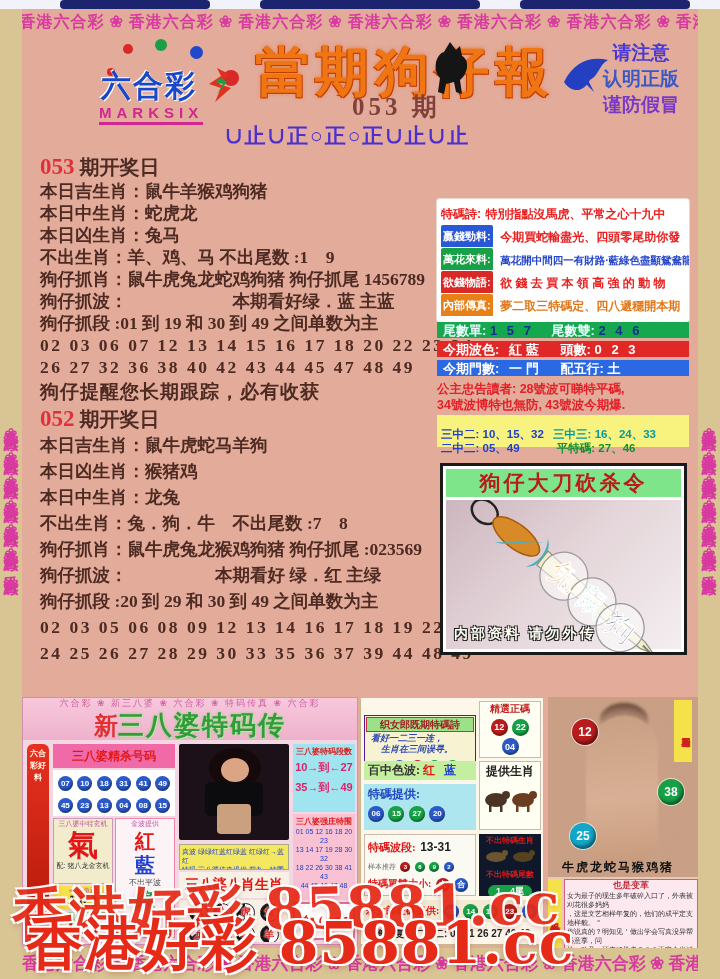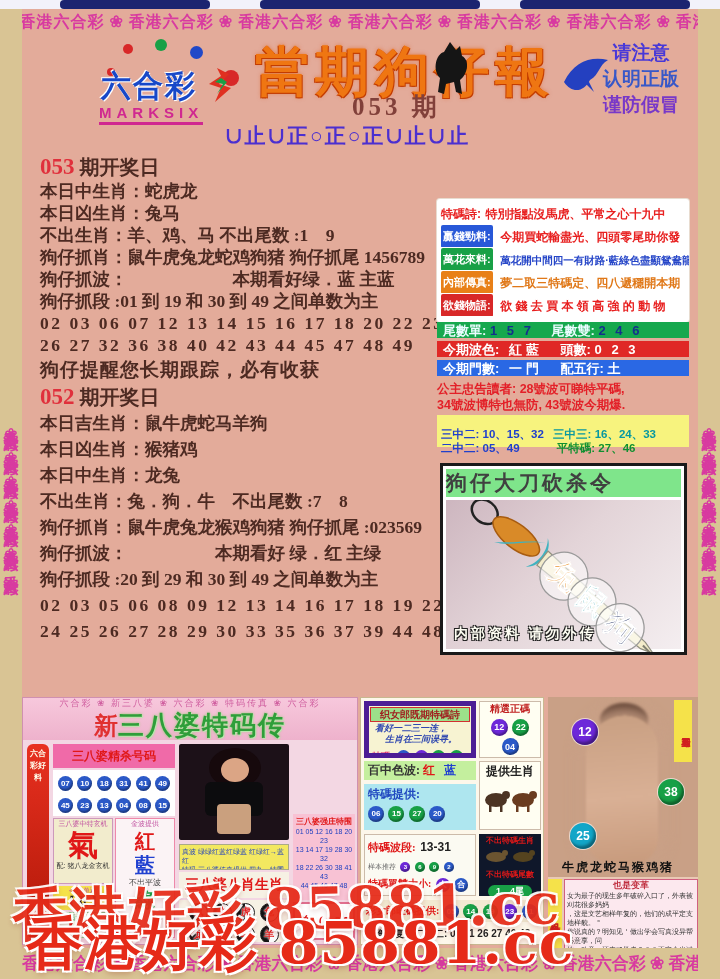--- a/index.html
+++ b/index.html
@@ -42,39 +42,39 @@
   .tipRow{height:23px;line-height:23px;white-space:nowrap;padding-left:4px;font-weight:bold;overflow:hidden}
   .chip{display:inline-block;color:#fff;font-size:11px;padding:0 2px;border-radius:2px;margin-right:3px;vertical-align:1px}
   .tipTxt{font-size:12px;letter-spacing:0px}
   .statRow{left:437px;width:252px;height:16px;line-height:17px;font:bold 13px "Liberation Sans",sans-serif;
            white-space:nowrap;padding-left:6px;box-sizing:border-box}
   .advice{left:437px;width:258px;height:16px;line-height:16px;color:#e32028;font:bold 12.5px "Liberation Sans",sans-serif;white-space:nowrap}
   .comboBox{left:437px;top:415px;width:252px;height:32px;background:#f7f37e;font:bold 11.5px "Liberation Sans",sans-serif;
             padding:12px 4px;box-sizing:border-box;line-height:14px;white-space:nowrap}
   
   .knife{left:440px;top:463px;width:247px;height:192px;background:#fff;border:3px solid #1a1a1a;box-sizing:border-box;z-index:2}
-  .knifeHd{height:28px;margin:3px;background:#7fe58b;color:#404040;text-align:left;
+  .knifeHd{height:28px;margin:3px;background:#7fe58b;color:#b91c1c;text-align:center;
            font:bold 21px "Liberation Serif",serif;line-height:28px;letter-spacing:3px}
   .knifeBody{position:absolute;left:3px;right:3px;top:34px;bottom:3px;
              background:linear-gradient(135deg,#cdb6bf 0%,#e3d4d8 45%,#f4eef0 100%)}
   .knifeFoot{position:absolute;left:8px;bottom:6px;color:#fdfdf2;font:bold 14px "Liberation Serif",serif;letter-spacing:3px;
              text-shadow:-1px -1px 0 #222,1px -1px 0 #222,-1px 1px 0 #222,1px 1px 0 #222}
   
   .panel{box-sizing:border-box}
   .pA{left:22px;top:697px;width:336px;height:248px;background:#f3d7e3;border:1px solid #d090b0}
   .pAhead{left:0;top:0;width:100%;height:42px;background:linear-gradient(180deg,#f7c8dc,#eeb2cc);
           text-align:center;overflow:hidden;white-space:nowrap}
   .pAtitle{font:bold 26px "Liberation Serif",serif;color:#2f9e3a;letter-spacing:2px;
            text-shadow:1px 1px 0 #bde6b0,0 0 3px #8c6}
   .pAtitlePre{font:bold 24px "Liberation Serif",serif;color:#e03030}
   .smallpink{font:9px "Liberation Sans",sans-serif;color:#d060a0;letter-spacing:2px;line-height:10px}
   .miniBox{position:absolute;box-sizing:border-box;overflow:hidden}
   .ball{display:inline-flex;align-items:center;justify-content:center;border-radius:50%;color:#fff;
         font-weight:bold;box-shadow:inset -1px -2px 2px rgba(0,0,0,.35)}
-  .bBlue{background:#2b59c8}.bGreen{background:#17a046}.bRed{background:#6d28d9}.bCyan{background:#12a6c8}
+  .bBlue{background:#2b59c8}.bGreen{background:#17a046}.bRed{background:#b91c1c}.bCyan{background:#12a6c8}
   .taiji{width:17px;height:17px;border-radius:50%;border:1px solid #222;display:inline-flex;align-items:center;
          justify-content:center;background:linear-gradient(90deg,#111 50%,#fafafa 50%)}
   .taiji b{color:#e02020;font-size:10px;text-shadow:0 0 2px #fff,0 0 2px #fff}
   .pB{left:360px;top:697px;width:184px;height:248px;background:#fdf7ea;border:1px solid #c8b890}
   .pC{left:548px;top:697px;width:150px;height:253px;background:#e9c9b5}
   .photoC{position:absolute;left:0;top:0;width:150px;height:180px;overflow:hidden;
      background:
        radial-gradient(ellipse 60px 90px at 12% 35%,#bb2a22 0%,rgba(187,42,34,0) 70%),
        radial-gradient(ellipse 70px 110px at 92% 55%,#c23328 0%,rgba(194,51,40,0) 70%),
        radial-gradient(ellipse 70px 40px at 35% 96%,#f2ece2 0%,rgba(242,236,226,0) 75%),
@@ -135,20 +135,21 @@
   <div class="abs notice" style="left:586px;top:40px;width:110px">
     <div style="color:#4838d8">请注意</div>
     <div style="color:#3858c8">认明正版</div>
     <div style="color:#7838c8">谨防假冒</div>
   </div>
 
   <div class="abs tally" style="left:225px;top:122px">∪止∪正○正○正∪止∪止</div>
 
   <div class="abs colL">
     <div class="hd"><span class="red" style="font-size:23px">053</span><span> 期开奖日</span></div>
+    <div class="ln">本日吉生肖：鼠牛羊猴鸡狗猪</div>
     <div class="ln">本日中生肖：蛇虎龙</div>
     <div class="ln">本日凶生肖：兔马</div>
     <div class="ln">不出生肖：羊、鸡、马  不出尾数 :1　9</div>
     <div class="ln">狗仔抓肖：鼠牛虎兔龙蛇鸡狗猪  狗仔抓尾 1456789</div>
     <div class="ln">狗仔抓波：　　　　　　本期看好绿．蓝  主蓝</div>
     <div class="ln">狗仔抓段 :01 到 19 和 30 到 49 之间单数为主</div>
     <div class="ln nums">02 03 06 07 12 13 14 15 16 17 18 20 22 23 24</div>
     <div class="ln nums">26 27 32 36 38 40 42 43 44 45 47 48 49</div>
     <div class="remind">狗仔提醒您长期跟踪，必有收获</div>
     <div class="hd"><span class="red" style="font-size:23px">052</span><span> 期开奖日</span></div>
@@ -170,26 +171,26 @@
     </div>
     <div class="tipRow">
       <span class="chip" style="background:#2858d8">贏錢勁料:</span>
       <span class="tipTxt" style="color:#e82020">今期買蛇輸盡光、四頭零尾助你發</span>
     </div>
     <div class="tipRow">
       <span class="chip" style="background:#18a046">萬花來料:</span>
       <span class="tipTxt" style="color:#2646c8;font-size:10.5px">萬花開中間四一有財路·藍綠色盡顯鴛鴦龍尾</span>
     </div>
     <div class="tipRow">
+      <span class="chip" style="background:#d82828">欲錢物語:</span>
+      <span class="tipTxt" style="color:#e82020">欲 錢 去 買 本 領 高 強 的 動 物</span>
+    </div>
+    <div class="tipRow">
       <span class="chip" style="background:#e88018">內部傳真:</span>
       <span class="tipTxt" style="color:#e07818">夢二取三特碼定、四八遞穩開本期</span>
-    </div>
-    <div class="tipRow">
-      <span class="chip" style="background:#d82828">欲錢物語:</span>
-      <span class="tipTxt" style="color:#e82020">欲 錢 去 買 本 領 高 強 的 動 物</span>
     </div>
   </div>
 
   <div class="abs statRow" style="top:322px;background:#16a84e">
     <span style="color:#eafcff">尾數單:</span>
     <span style="color:#14308c;letter-spacing:3px">1 5 7</span>
     <span style="color:#eafcff;margin-left:14px">尾數雙:</span>
     <span style="color:#14308c;letter-spacing:3px">2 4 6</span>
   </div>
   <div class="abs statRow" style="top:341px;background:#e02826;color:#fff">
@@ -319,35 +320,40 @@
             <b>蛇</b>
           </span>
         <span class="taiji">
             <b>马</b>
           </span>
         <span class="taiji">
             <b>羊</b>
           </span>
       </div>
     </div>
+    <div class="miniBox" style="left:270px;top:46px;width:62px;height:68px;background:#9fe4ef;text-align:center">
+      <div style="font-size:8px;color:#e01818;font-weight:bold;padding-top:2px">三八婆特码段数</div>
+      <div style="font:bold 11px/20px sans-serif;color:#e0206a">10→到←27</div>
+      <div style="font:bold 11px/20px sans-serif;color:#e0206a">35→到←49</div>
+    </div>
     <div class="miniBox" style="left:270px;top:116px;width:62px;height:86px;background:#f8c2d4;text-align:center">
       <div style="font-size:8px;color:#e01818;font-weight:bold;padding-top:2px">三八婆强庄特围</div>
       <div class="tinyTxt" style="color:#2040c0">01 05 12 16 18 20 23</div>
       <div class="tinyTxt" style="color:#2040c0">13 14 17 19 28 30 32</div>
       <div class="tinyTxt" style="color:#2040c0">18 22 26 30 38 41 43</div>
       <div class="tinyTxt" style="color:#2040c0">44 45 46 47 48</div>
     </div>
     <div class="miniBox" style="left:270px;top:204px;width:62px;height:38px;background:#fff;border:2px solid #e07090;text-align:center">
       <span style="font:bold 12px/34px serif;color:#e01818">单:</span>
       <span style="font:bold 12px/34px serif;color:#e01818">( 1 5 7 )</span>
     </div>
   </div>
 
   <div class="abs panel pB">
-    <div class="miniBox" style="left:3px;top:3px;width:112px;height:57px;background:#f7f3d2;border:5px solid #4c1d95">
+    <div class="miniBox" style="left:3px;top:17px;width:112px;height:57px;background:#f7f3d2;border:1px solid #4c1d95">
       <div style="background:#9ce08a;border:1px solid #d03030;margin:1px;text-align:center;font:bold 10px/13px serif;color:#a02020">织女郎既期特碼詩</div>
       <div style="font:italic bold 9px/11px serif;color:#3048b0;padding-left:6px">看好一二三一连，</div>
       <div style="font:italic bold 9px/11px serif;color:#3048b0;padding-left:16px">生肖在三间误寻。</div>
       <div style="padding-left:3px">
         <span style="font:bold 9px serif;color:#e0206a">特碼:</span>
         <span class="ball bBlue" style="width:13px;height:13px;font-size:7px">03</span>
         <span class="ball bRed" style="width:13px;height:13px;font-size:7px">08</span>
         <span class="ball bGreen" style="width:13px;height:13px;font-size:7px">22</span>
         <span class="ball bGreen" style="width:13px;height:13px;font-size:7px">44</span>
       </div>

